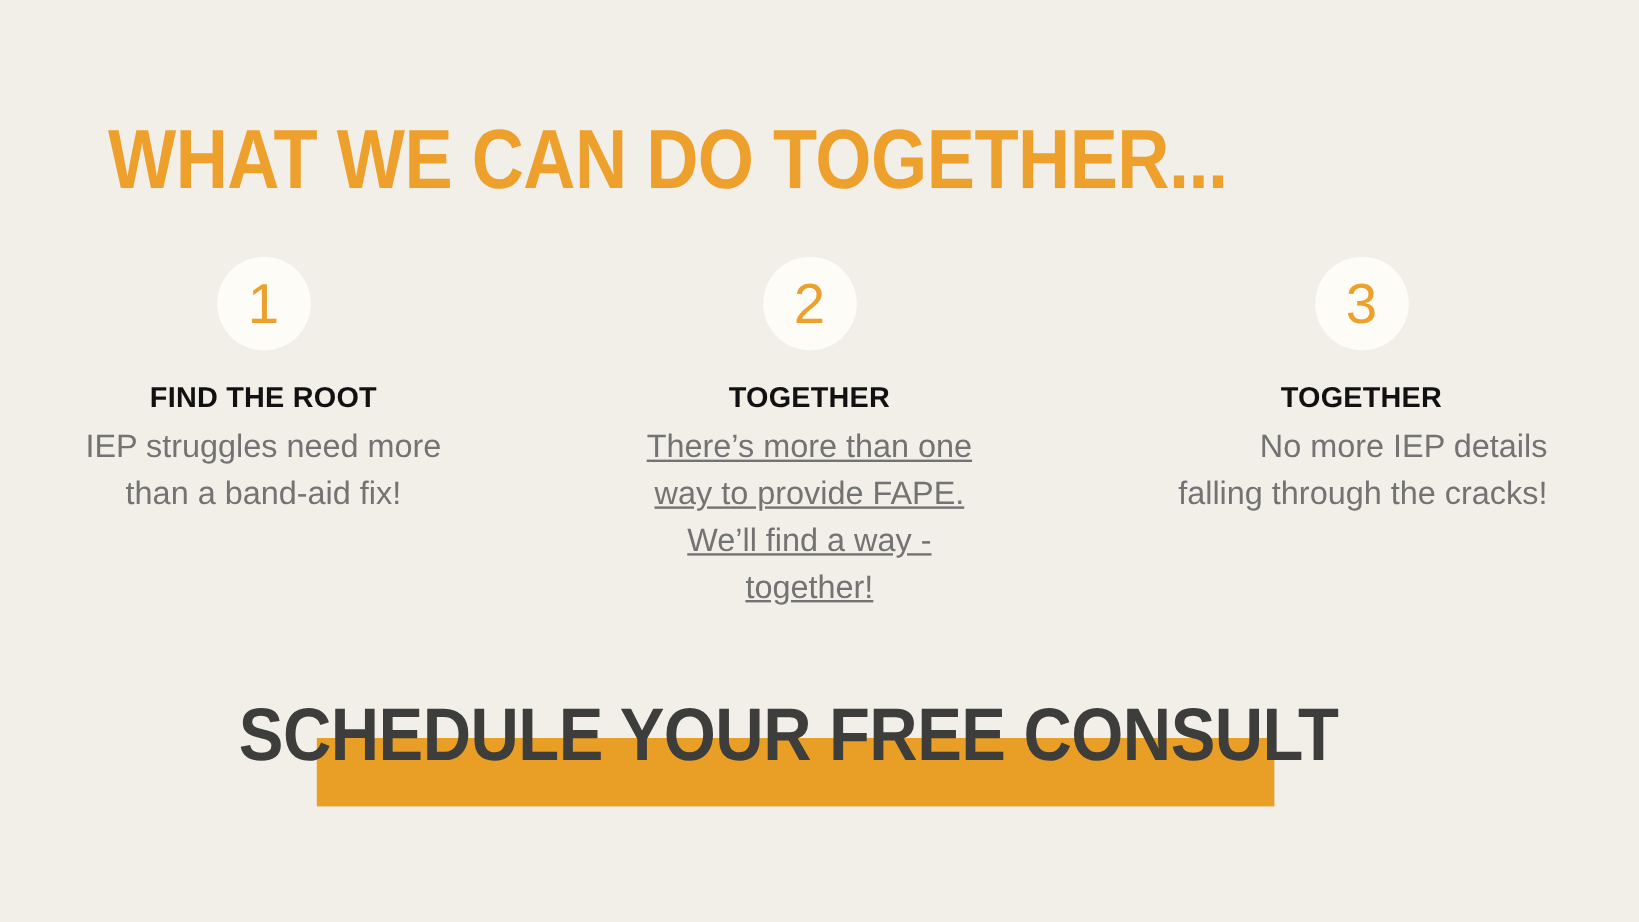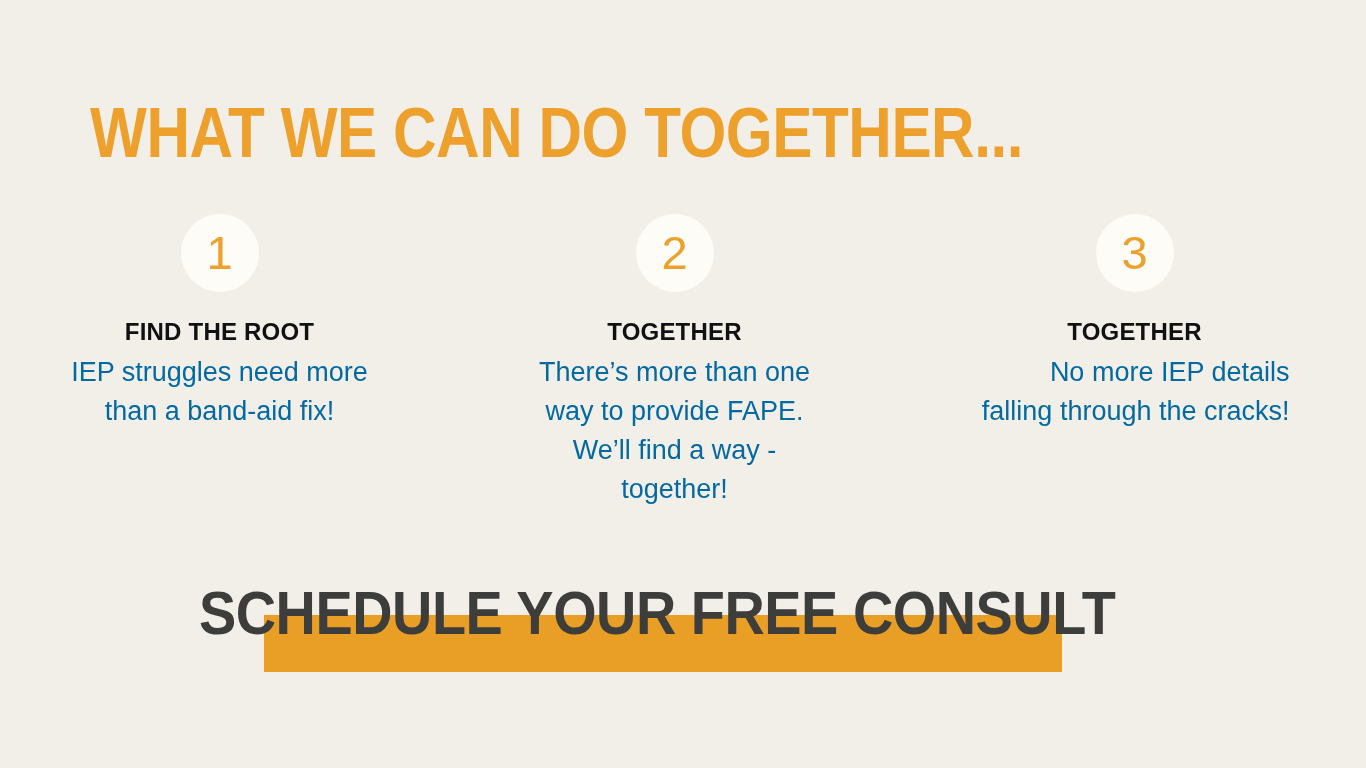--- a/index.html
+++ b/index.html
@@ -83,26 +83,26 @@
     color: #111111;
     letter-spacing: 0.2px;
     text-align: right;
     margin-bottom: 6px;
   }
 
   .step-body {
     font-size: 27px;
     line-height: 39px;
     font-weight: 400;
-    color: #0369a1;
+    color: #737373;
     text-align: center;
     max-width: 330px;
     white-space: pre-line;
   }
-  .step:nth-child(2) .step-body { max-width: 300px; }
+  .step:nth-child(2) .step-body { max-width: 300px; text-decoration: underline; }
   .step:nth-child(3) .step-body { max-width: 310px; text-align: right; }
 
   
   .cta {
     position: absolute;
     left: 0;
     top: 580px;
     width: 1366px;
     height: 110px;
   }

